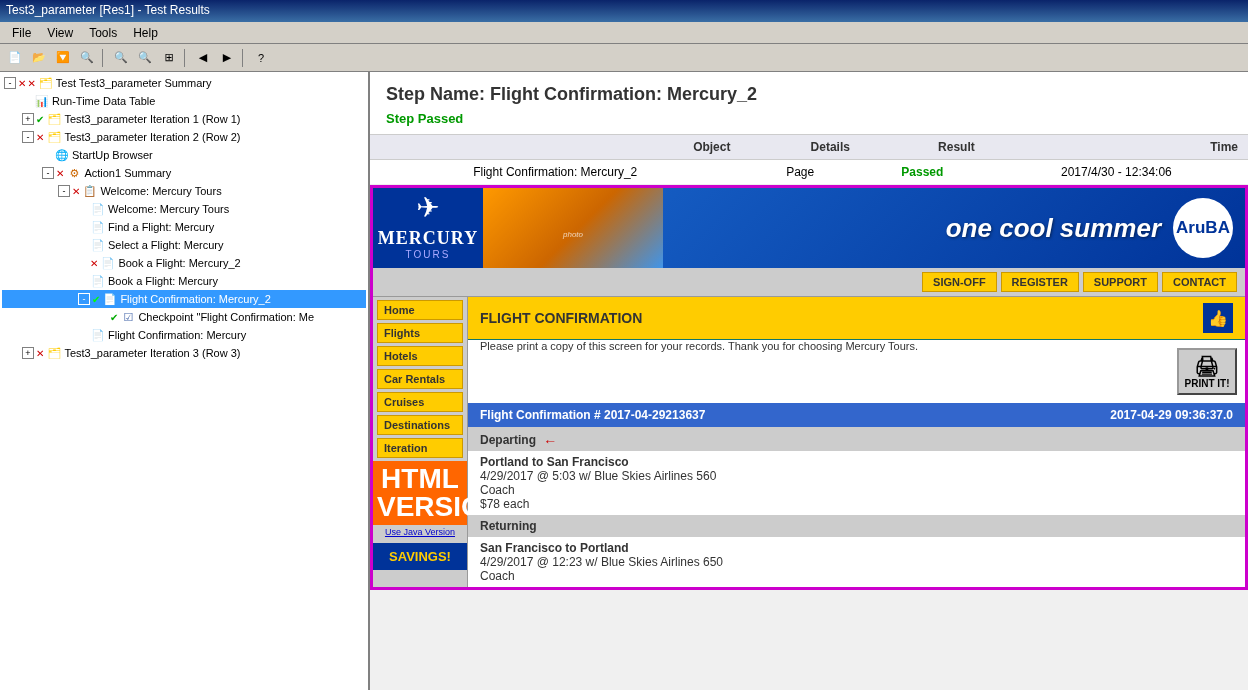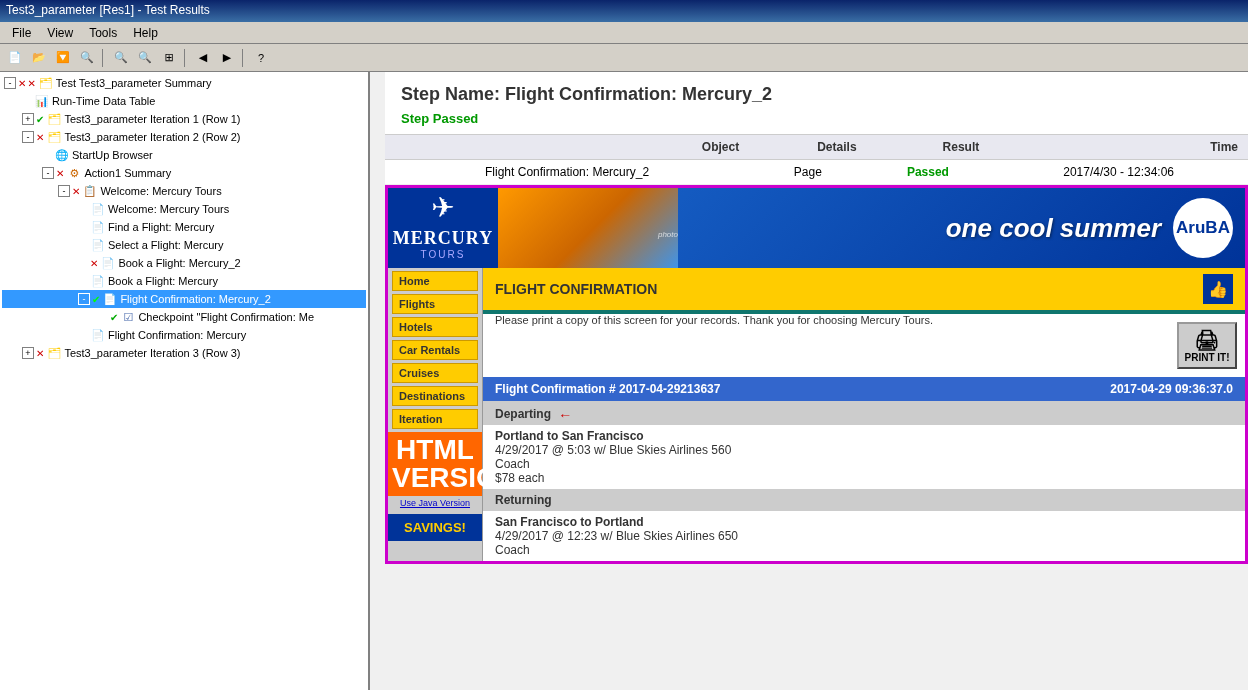--- a/index.html
+++ b/index.html
@@ -90,21 +90,20 @@
     .icon-page { color: #4488cc; }
     .icon-action { color: #cc6600; }
     .icon-browser { color: #ff6600; }
     .icon-step { color: #4466aa; }
 
     
     .content-panel {
       flex: 1;
       background: #f0f0f0;
       overflow-y: auto;
-      padding-left: 15px;
     }
 
     
     .step-header {
       background: white;
       padding: 12px 16px 8px 16px;
       border-bottom: 1px solid #ccc;
     }
     .step-title {
       font-size: 18px;
@@ -190,21 +189,21 @@
       justify-content: flex-end;
       padding-right: 12px;
       position: relative;
       overflow: hidden;
     }
     .banner-img-placeholder {
       width: 180px; height: 92px;
       background: linear-gradient(135deg, #ff9900, #cc6600, #3399ff);
       position: absolute;
       left: 0; top: 0;
-      display: flex; align-items: center; justify-content: flex-end;
+      display: flex; align-items: center; justify-content: center;
       font-size: 10px; color: white;
       overflow: hidden;
       font-style: italic;
     }
     .banner-text {
       font-size: 26px;
       font-weight: bold;
       color: white;
       font-style: italic;
       text-shadow: 1px 1px 3px rgba(0,0,0,0.5);
@@ -270,21 +269,21 @@
     
     .flight-conf-header {
       background: #ffcc00;
       padding: 6px 12px;
       font-size: 14px;
       font-weight: bold;
       color: #333;
       display: flex;
       align-items: center;
       justify-content: space-between;
-      border-bottom: 4px solid #0f766e;
+      border-bottom: 1px solid #0f766e;
     }
     .thumbs-icon {
       background: #003399;
       color: white;
       width: 30px; height: 30px;
       display: flex; align-items: center; justify-content: center;
       font-size: 16px;
     }
     .itinerary-booked {
       font-size: 16px;
@@ -551,20 +550,26 @@
           <div class="banner-img-placeholder">
             <span style="font-size:8px; color:rgba(255,255,255,0.7);">photo</span>
           </div>
           <div class="banner-text">one cool summer</div>
           <div class="aruba-badge">
             <span style="font-weight:bold; font-size:17px;">AruBA</span>
           </div>
         </div>
       </div>
 
+      <div class="mercury-nav">
+        <button class="nav-btn">SIGN-OFF</button>
+        <button class="nav-btn">REGISTER</button>
+        <button class="nav-btn">SUPPORT</button>
+        <button class="nav-btn">CONTACT</button>
+      </div>
 
       <div class="mercury-content">
         <div class="mercury-sidebar">
           <a class="sidebar-link">Home</a>
           <a class="sidebar-link">Flights</a>
           <a class="sidebar-link">Hotels</a>
           <a class="sidebar-link">Car Rentals</a>
           <a class="sidebar-link">Cruises</a>
           <a class="sidebar-link">Destinations</a>
           <a class="sidebar-link">Iteration</a>

